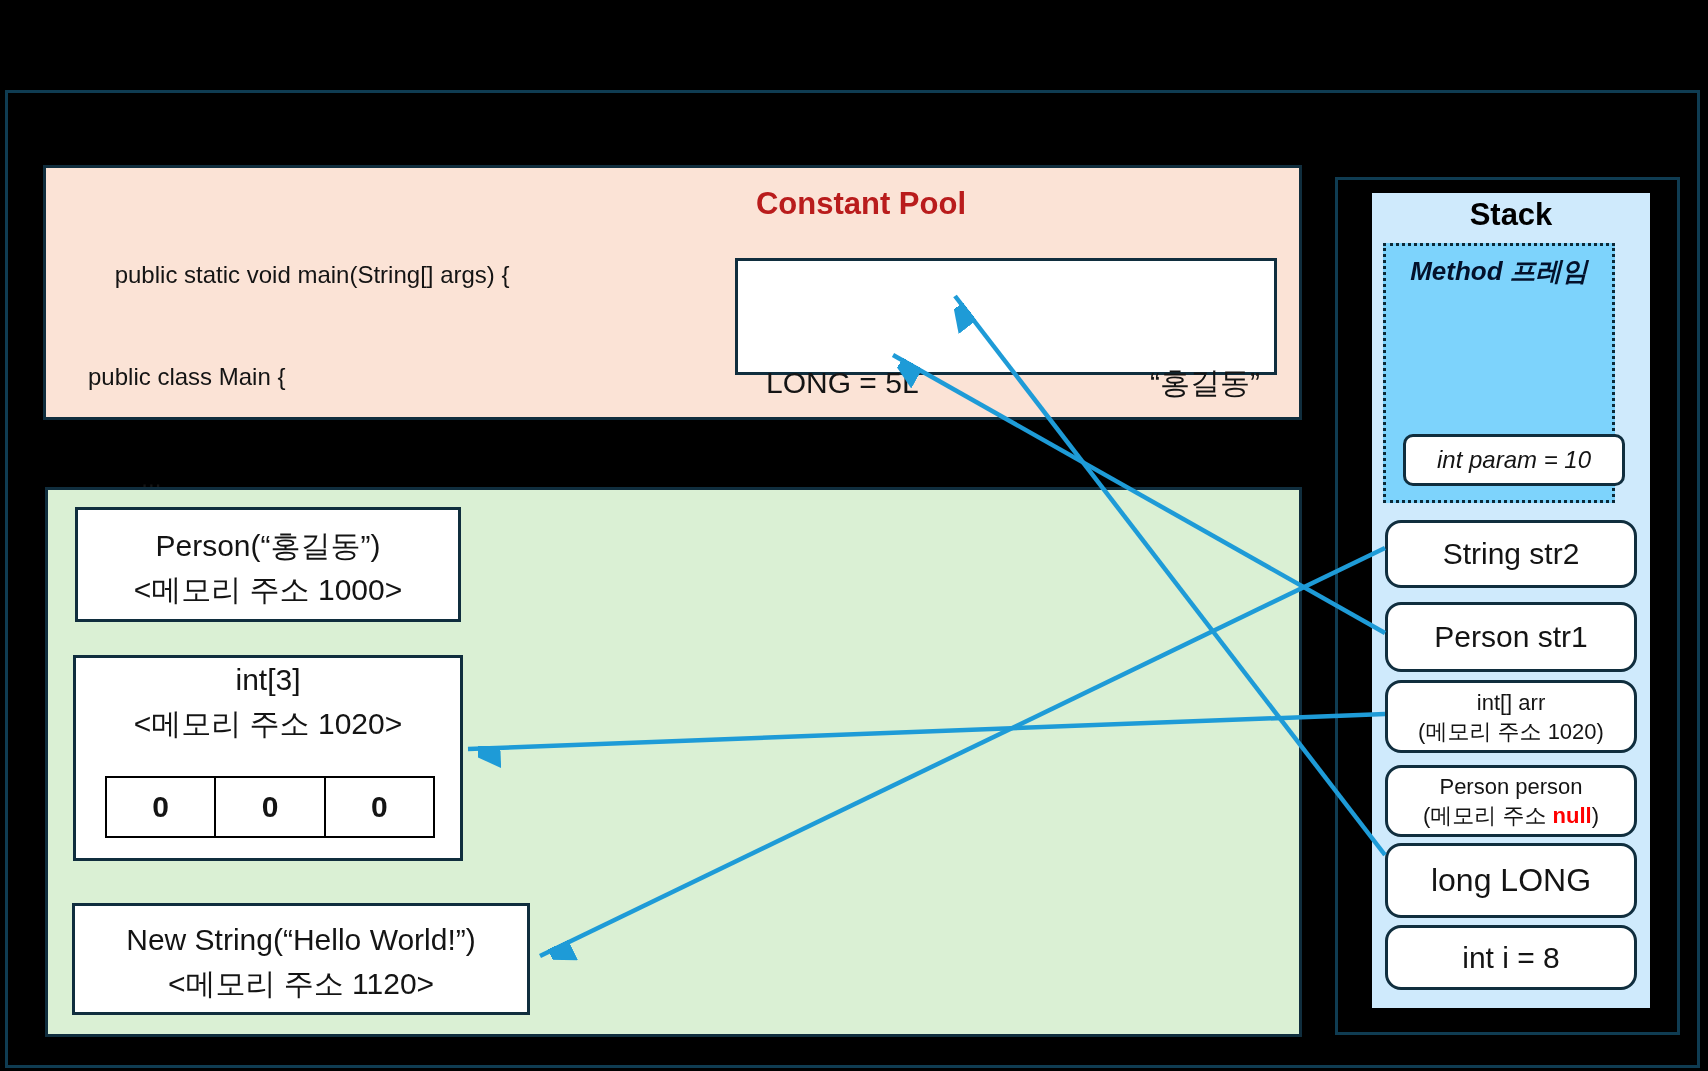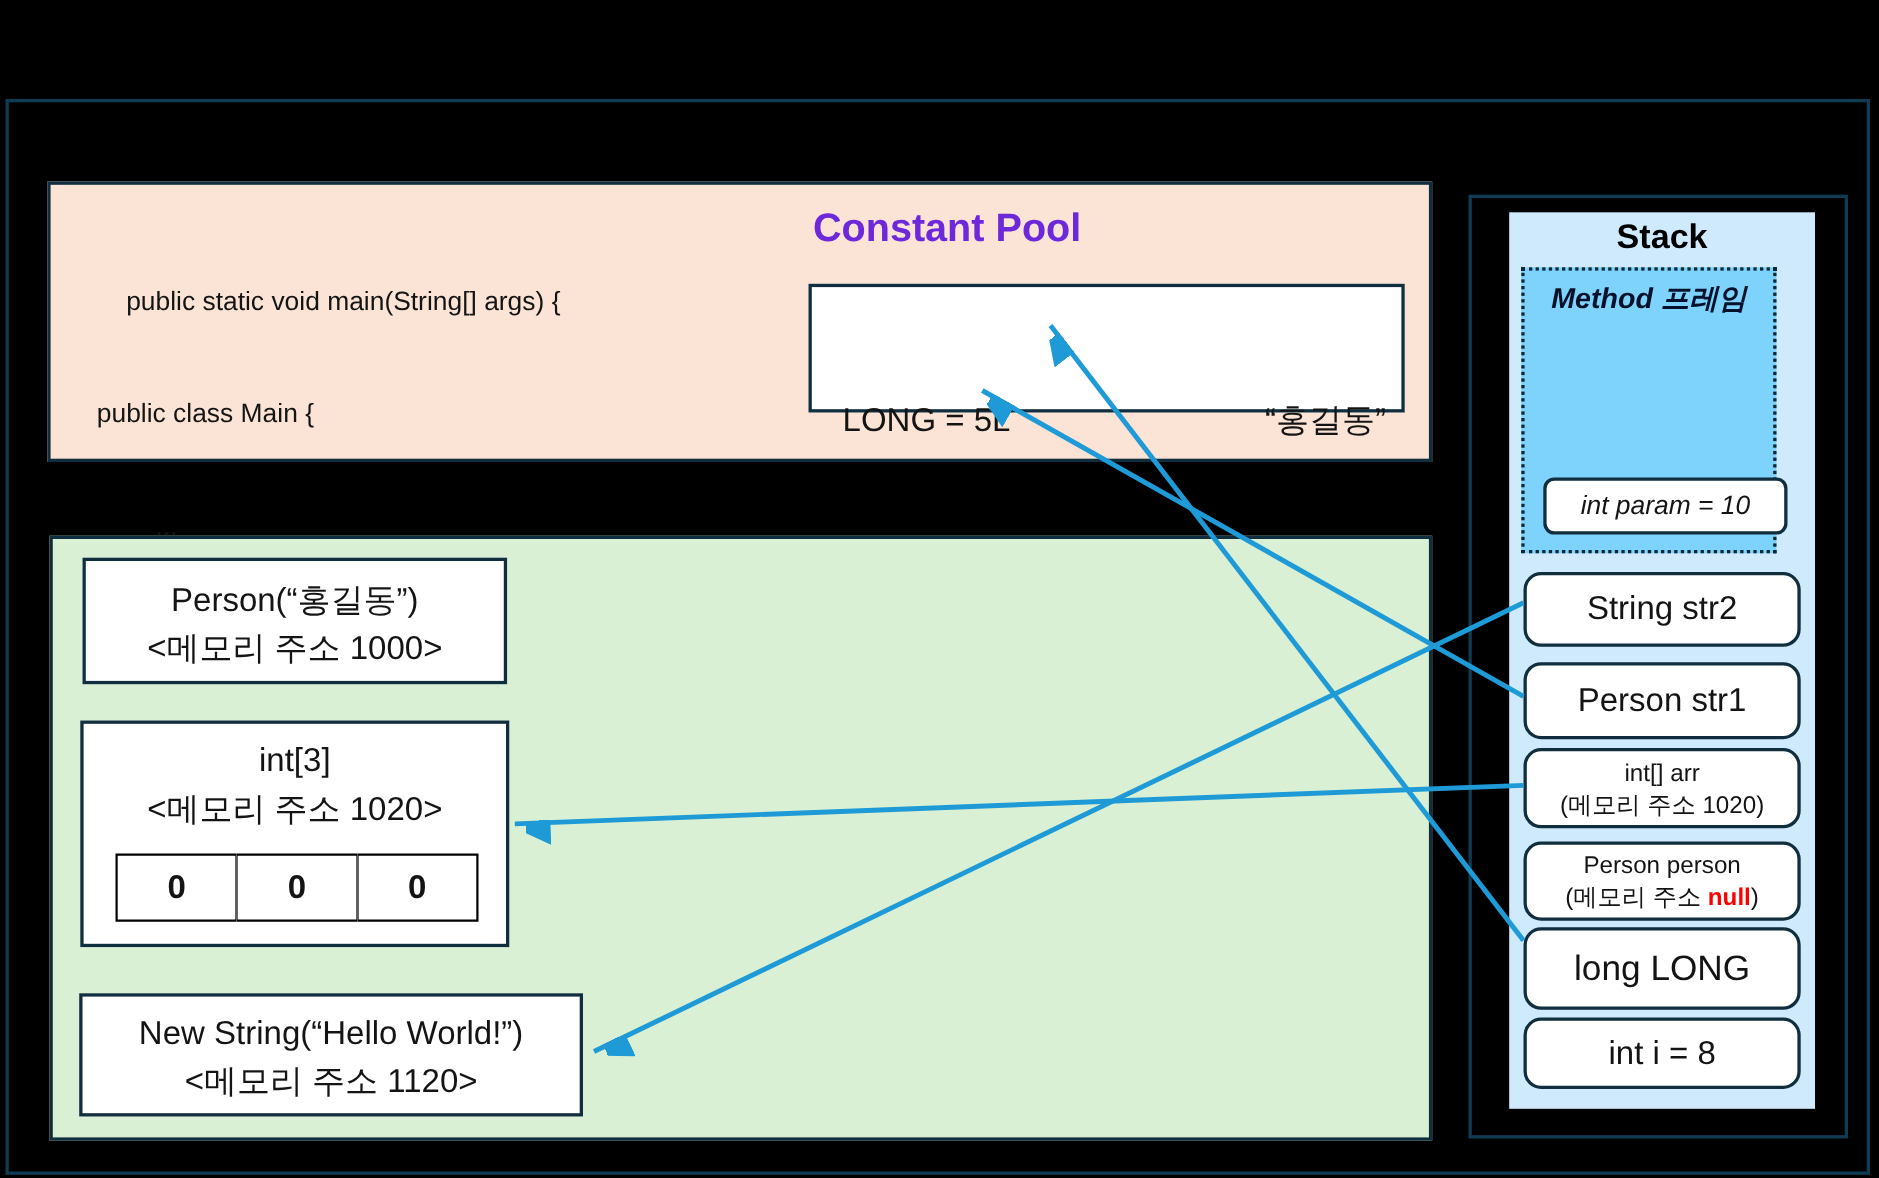--- a/index.html
+++ b/index.html
@@ -11,39 +11,39 @@
     position:absolute;left:5px;top:90px;width:1689px;height:972px;
     border:3px solid #0f3c52;background:transparent;
   }
   
   .code-pool-panel{
     position:absolute;left:43px;top:165px;width:1259px;height:255px;
     background:#fbe3d6;border:3px solid #102e3e;box-sizing:border-box;
   }
   .code-block{position:absolute;left:42px;top:22px;font-size:24px;line-height:34px;white-space:pre;}
   .cp-title{position:absolute;left:640px;top:18px;width:350px;text-align:center;
-    font-size:36px;font-weight:bold;color:#6d28d9;}
+    font-size:31px;font-weight:bold;color:#b91c1c;}
   .cp-box{
     position:absolute;left:689px;top:90px;width:542px;height:117px;
     background:#fff;border:3px solid #102e3e;box-sizing:border-box;
   }
   .cp-col{position:absolute;top:14px;font-size:30px;line-height:43px;white-space:pre;}
   .cp-col-left{left:28px;}
   .cp-col-right{left:412px;}
   
   .heap-panel{
     position:absolute;left:45px;top:487px;width:1257px;height:550px;
     background:#daf0d4;border:3px solid #102e3e;box-sizing:border-box;
   }
   .heap-box{
     position:absolute;background:#fff;border:3px solid #102e3e;box-sizing:border-box;
     text-align:center;font-size:30px;line-height:44px;
   }
   .person-box{left:27px;top:17px;width:386px;height:115px;padding-top:14px;}
-  .array-box{left:25px;top:165px;width:390px;height:206px;padding-top:12px;}
+  .array-box{left:25px;top:165px;width:390px;height:206px;padding-top:0;}
   .newstring-box{left:24px;top:413px;width:458px;height:112px;padding-top:12px;}
   .array-row{
     position:absolute;left:29px;top:118px;width:330px;height:62px;display:flex;
   }
   .array-cell{
     flex:1;border:2.5px solid #000;border-left-width:1.25px;border-right-width:1.25px;
     display:flex;align-items:center;justify-content:center;
     font-size:30px;font-weight:bold;background:#fff;
   }
   .array-cell:first-child{border-left-width:2.5px;}

